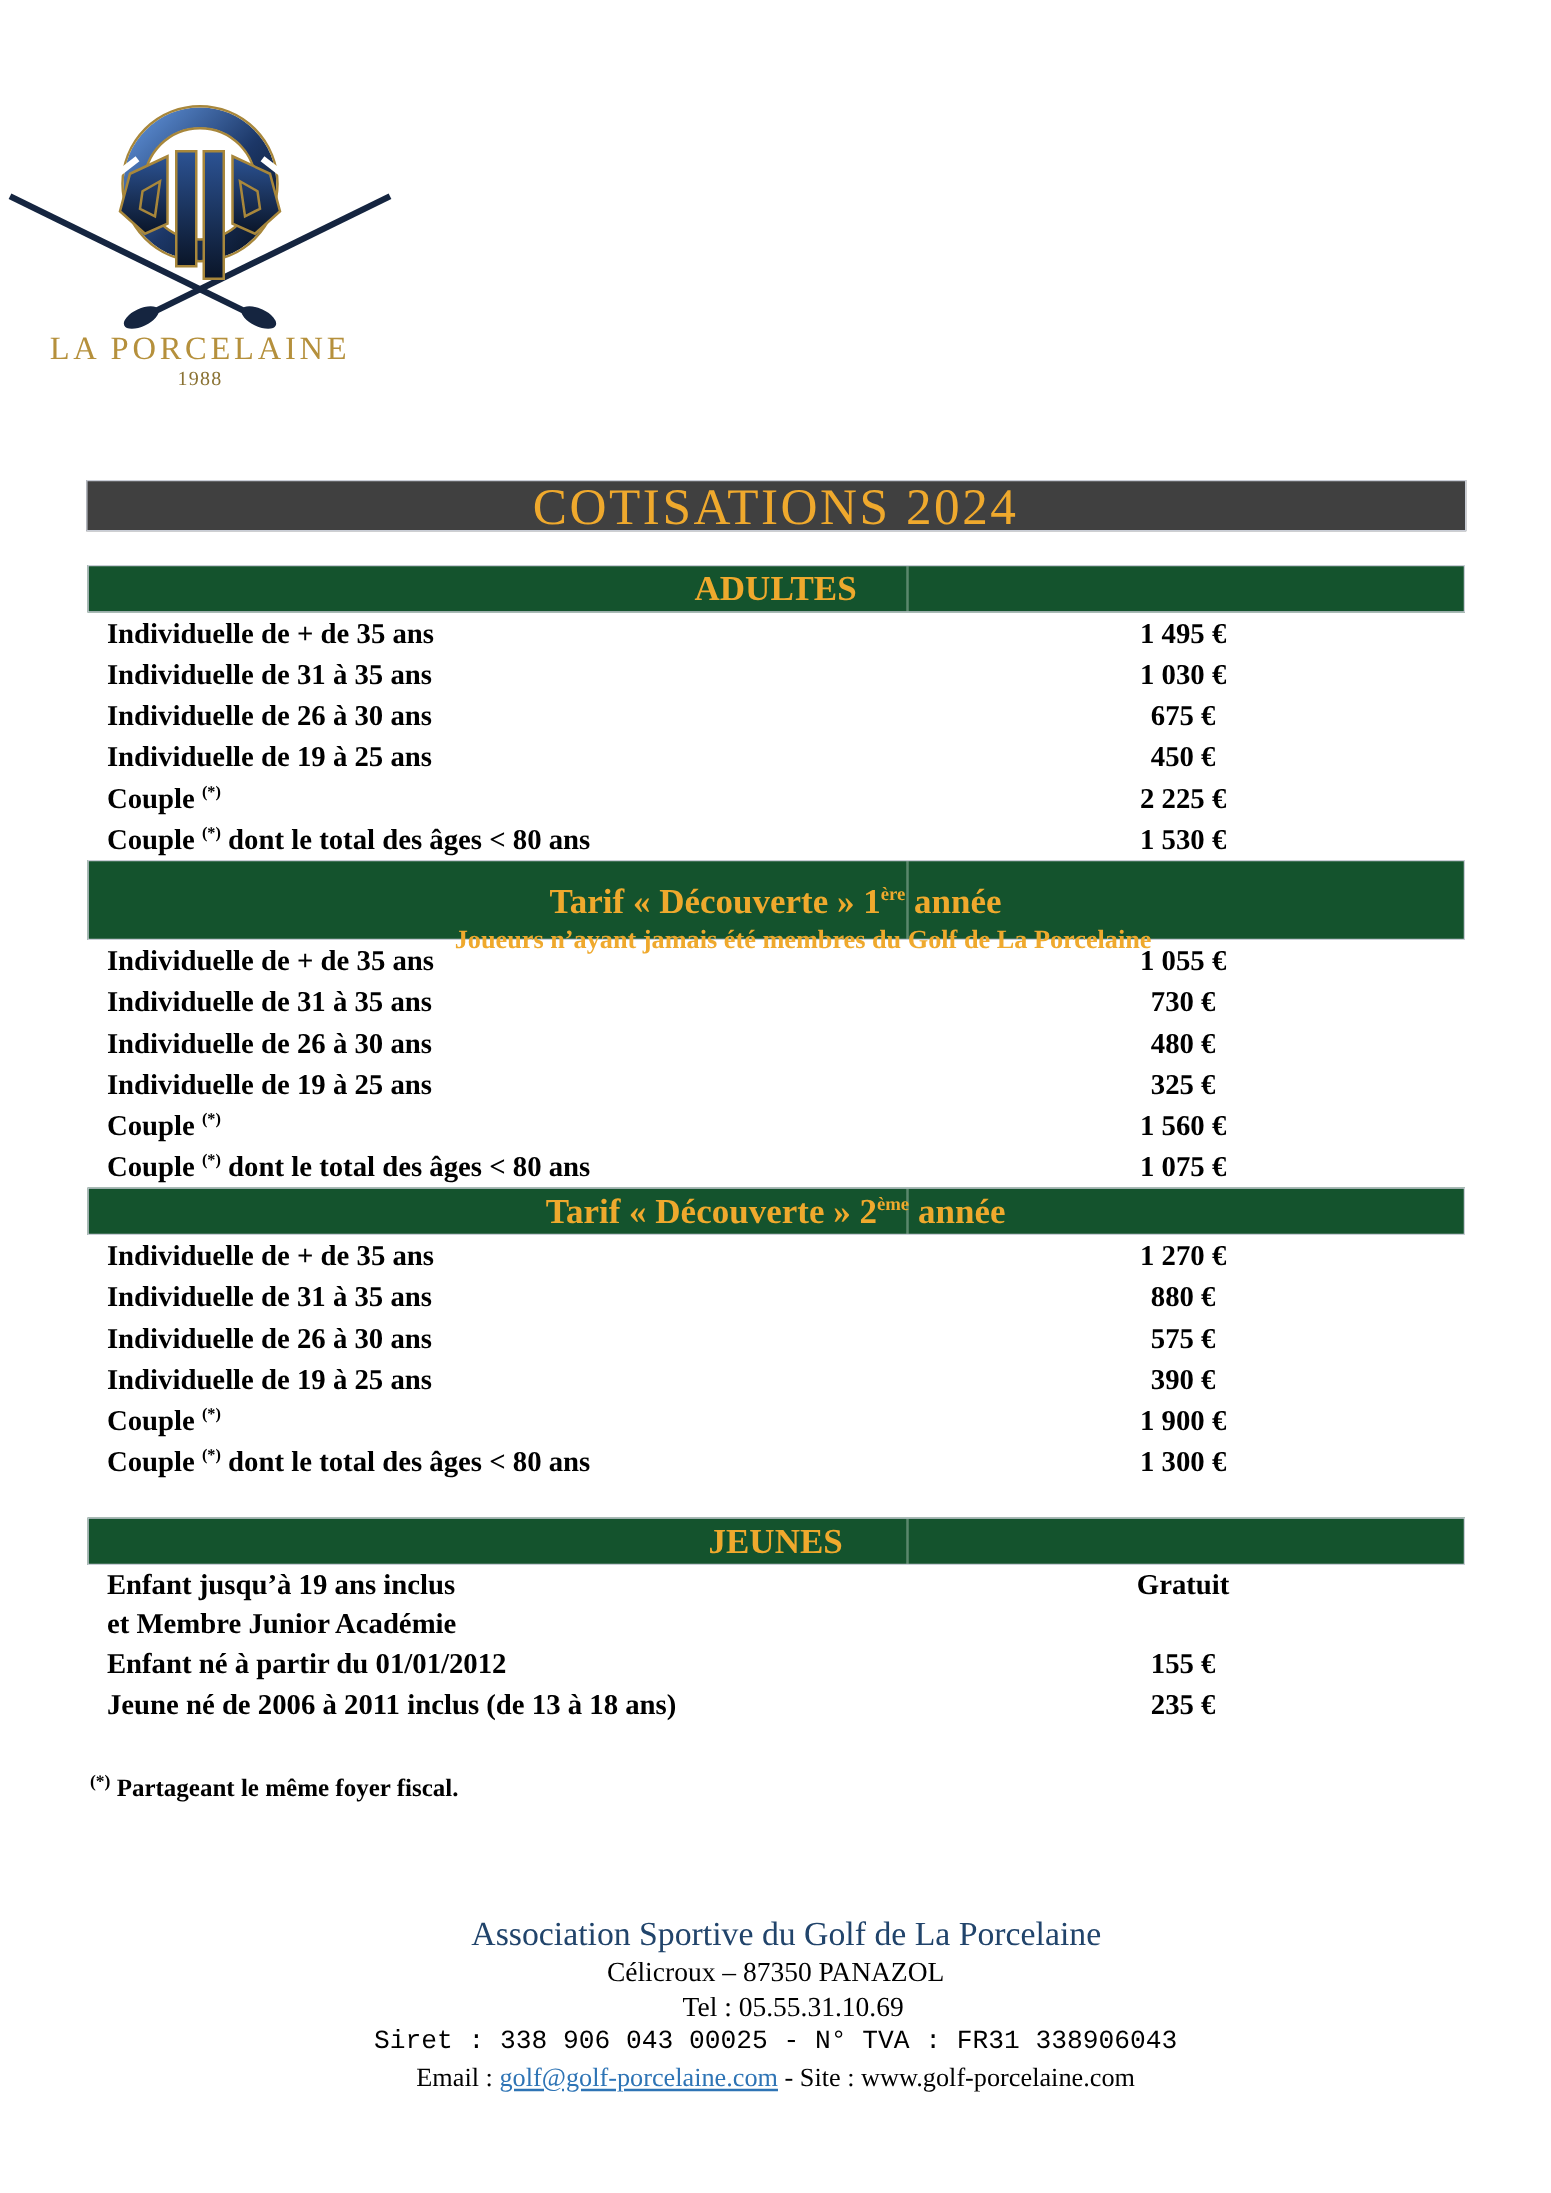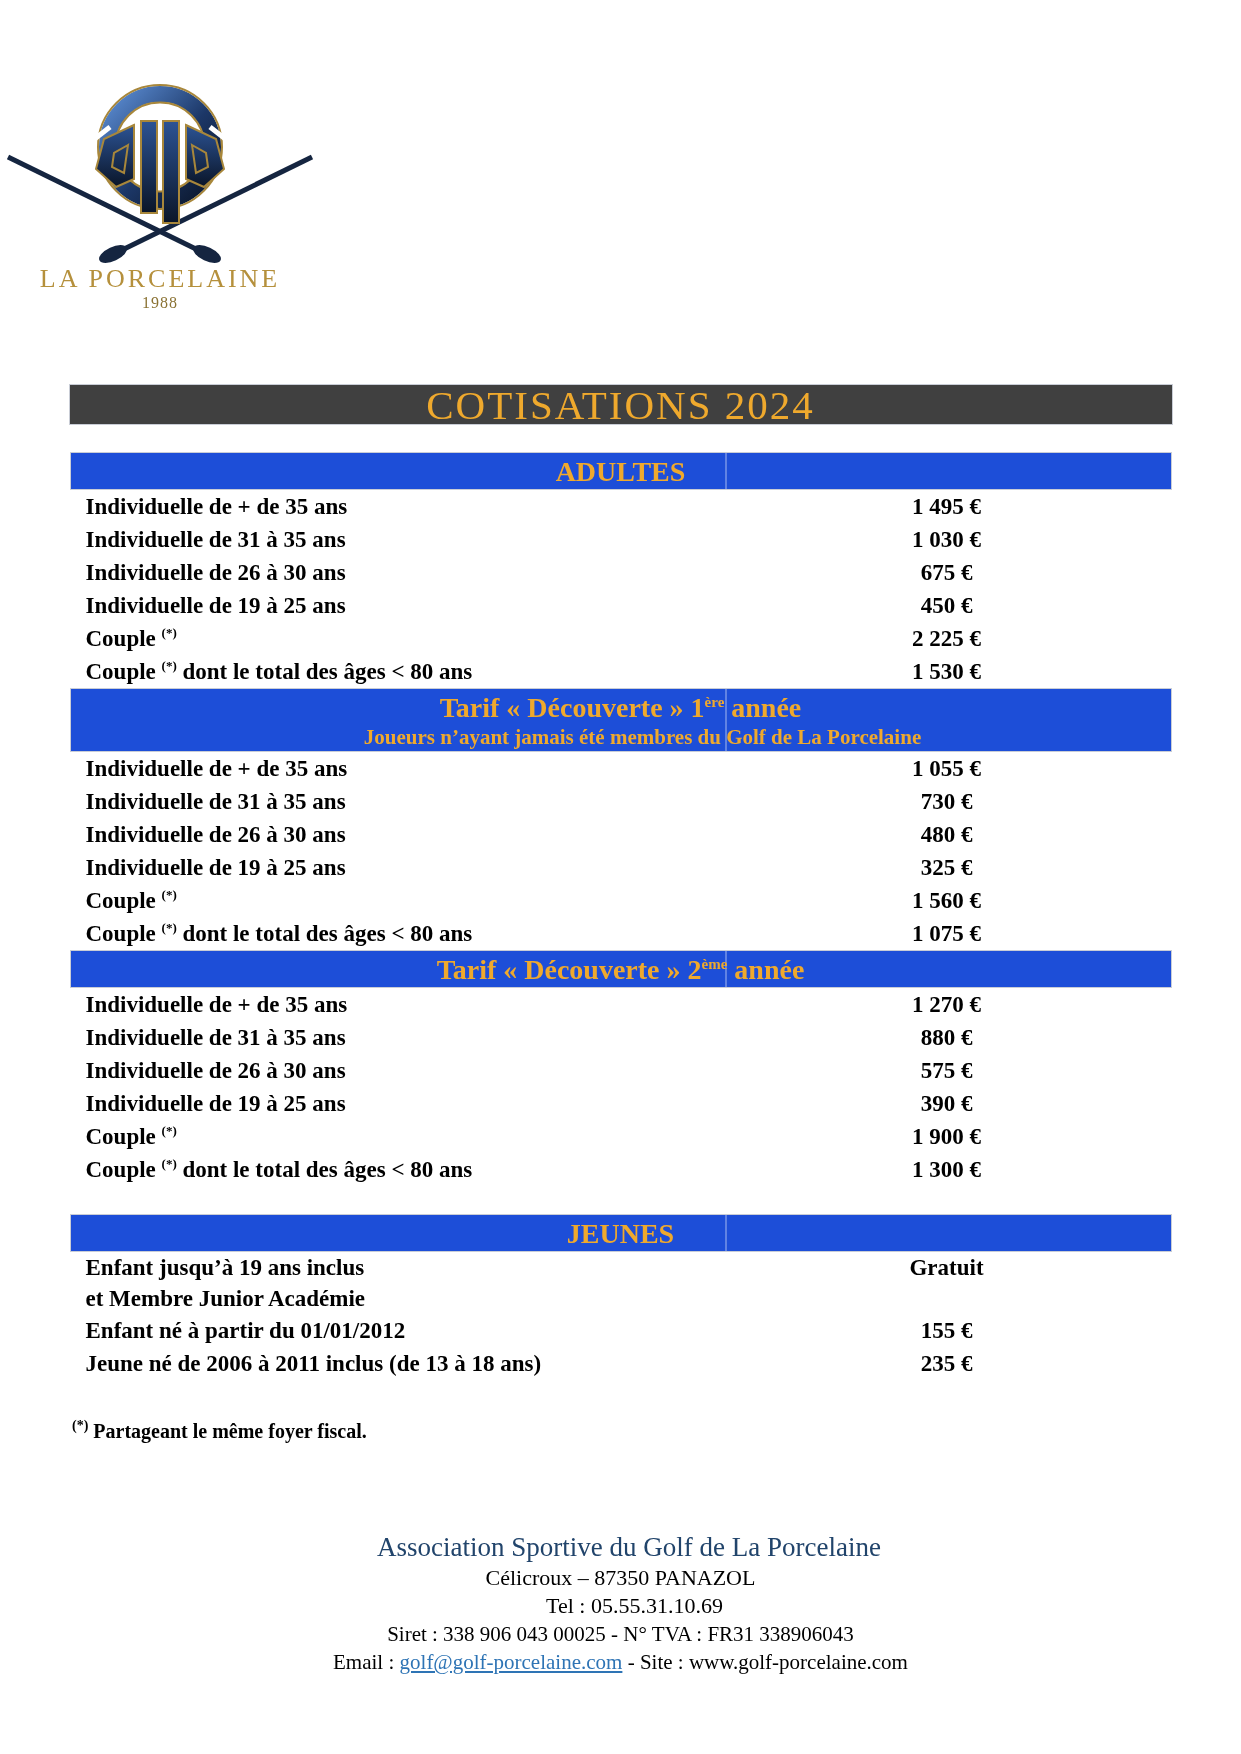--- a/index.html
+++ b/index.html
@@ -26,31 +26,31 @@
   .main-banner .title-text {
     color: #efa92d; font-size: 41px; letter-spacing: 2px; font-weight: normal;
   }
 
   
   .tablewrap { width: 1102px; margin: 0 auto; }
   .spacer27 { height: 27px; }
   .spacer28 { height: 28px; }
 
   .bar {
-    background: #1d4ed8;
+    background: #14532d;
     border: 1px solid #c9cdd6;
     position: relative;
     text-align: center;
   }
   .bar .seam {
     position: absolute; left: 654px; top: 0; bottom: 0; width: 2px;
     background: rgba(255,255,255,0.30);
   }
   .bar.single { height: 38px; display: flex; align-items: center; justify-content: center; }
-  .bar.double { height: 64px; padding-top: 2px; }
+  .bar.double { height: 64px; padding-top: 16px; }
   .bar-title { color: #efa92d; font-weight: bold; font-size: 28px; line-height: 33px; position: relative; z-index: 1; }
   .bar-subtitle { color: #efa92d; font-weight: bold; font-size: 21px; line-height: 26px; position: relative; z-index: 1; margin-left: 44px; }
   .bar .sup-g { vertical-align: super; font-size: 15px; line-height: 0; }
 
   .row { display: flex; height: 33px; align-items: center; font-weight: bold; font-size: 23px; }
   .row .label { width: 654px; padding-left: 16px; white-space: nowrap; }
   .row .price { width: 446px; text-align: center; }
   .sup { vertical-align: super; font-size: 13px; line-height: 0; }
 
   .row.tall { height: 62px; align-items: flex-start; }
@@ -59,21 +59,21 @@
 
   
   .footnote { margin: 40px 0 0 72px; font-size: 20px; font-weight: bold; height: 28px; }
   .footnote .sup { font-size: 14px; }
 
   
   .footer { margin-top: 82px; text-align: center; }
   .footer .f1 { font-size: 27px; line-height: 34px; color: #21446b; padding-left: 17px; }
   .footer .f2 { font-size: 22px; line-height: 28px; }
   .footer .f3 { font-size: 22px; line-height: 28px; padding-left: 28px; }
-  .footer .f4 { font-size: 21px; line-height: 28px; }
+  .footer .f4 { font-size: 21px; line-height: 28px; font-family: Liberation Mono, monospace; }
   .footer .f5 { font-size: 21px; line-height: 28px; }
   .footer .f5 a { color: #2e74b5; text-decoration: underline; }
 </style>
 </head>
 <body>
 
 <div class="logo-wrap">
   <svg width="320" height="245" viewBox="0 0 320 245">
     <defs>
       <linearGradient id="ringGrad" x1="0%" y1="0%" x2="100%" y2="100%">

